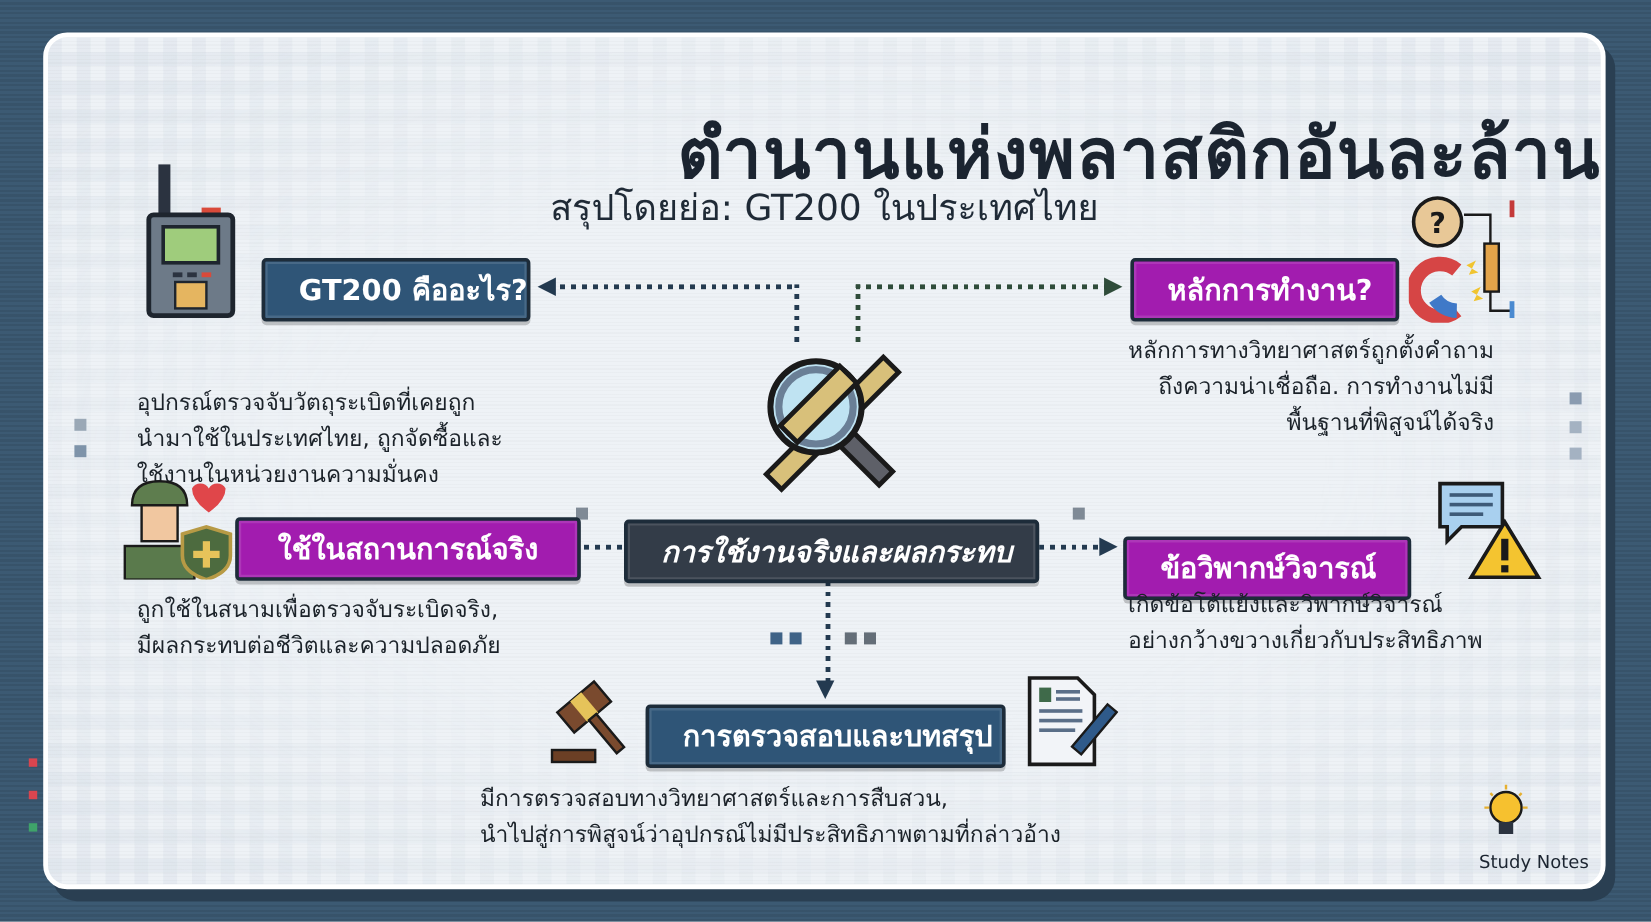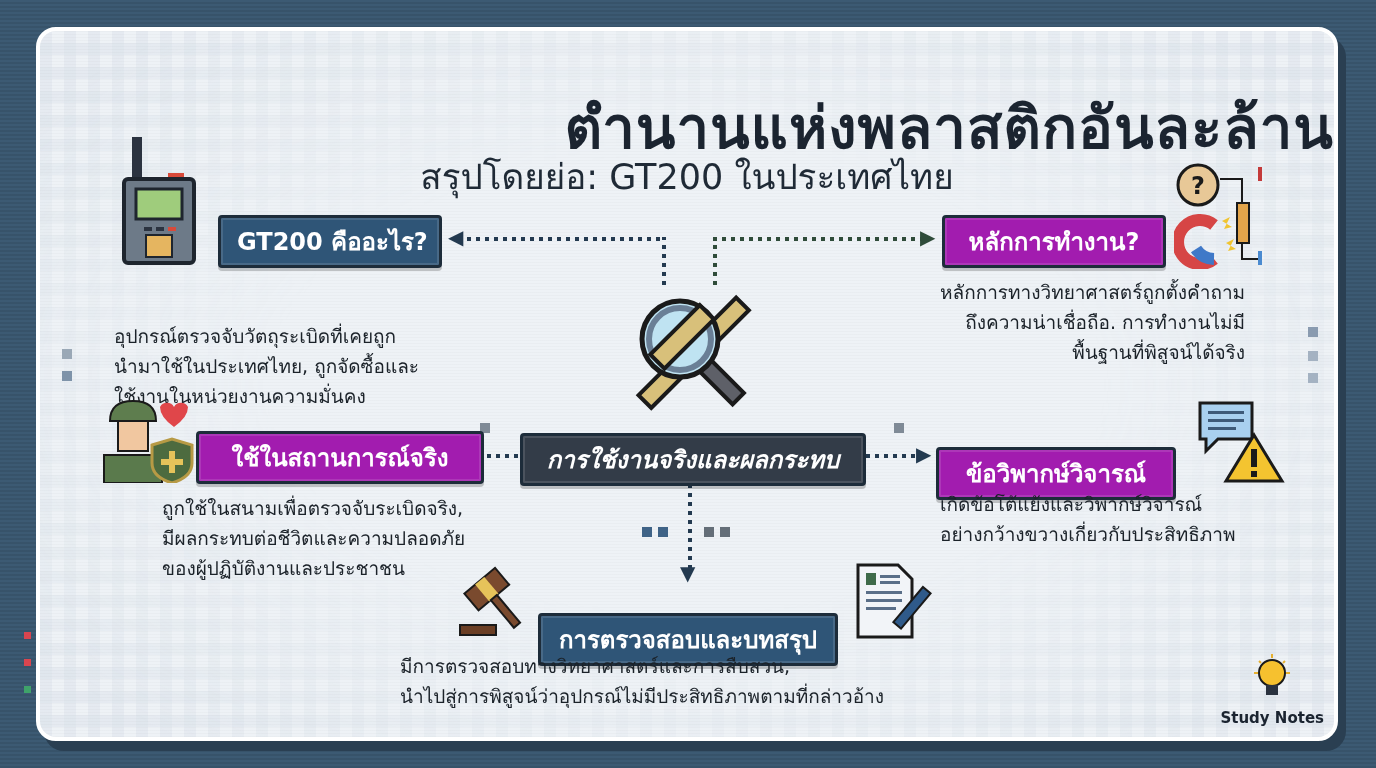--- a/index.html
+++ b/index.html
@@ -38,27 +38,27 @@
       pointer-events: none;
     }
 
     .title {
       position: absolute; left: 0; width: 100%; top: 50px;
       text-align: right; font-size: 58px; font-weight: bold;
       color: #1b2430; letter-spacing: 1px; z-index: 2;
     }
     .subtitle {
       position: absolute; left: 0; width: 100%; top: 118px;
-      text-align: center; font-size: 35px; color: #1f2a36; z-index: 2;
+      text-align: center; font-size: 30px; color: #1f2a36; z-index: 2;
     }
 
     .label {
       position: absolute; z-index: 3;
       color: #ffffff; font-size: 24px; font-weight: bold;
-      padding: 4px 16px; white-space: nowrap;
+      padding: 4px 28px; white-space: nowrap;
       border: 3px solid #1d2c3a;
       border-radius: 4px;
       box-shadow: inset 0 0 0 2px rgba(255,255,255,0.12), 0 3px 0 rgba(0,0,0,0.2);
       text-align: center;
     }
     .label.blue { background: #2f5577; }
     .label.green { background: #a21caf; }
     .label.dark { background: #333c48; font-style: italic; }
 
     .desc {
@@ -72,21 +72,21 @@
     .dotline.h { height: 4px; background-image: repeating-linear-gradient(90deg, var(--c) 0 4px, transparent 4px 9px); }
     .dotline.v { width: 4px; background-image: repeating-linear-gradient(0deg, var(--c) 0 4px, transparent 4px 9px); }
     .arrow { position: absolute; z-index: 2; font-size: 20px; font-weight: bold; line-height: 1; }
 
     .sq { position: absolute; width: 10px; height: 10px; z-index: 1; }
 
     .icon { position: absolute; z-index: 3; }
 
     .footer {
       position: absolute; right: 10px; bottom: 10px; z-index: 3;
-      text-align: center; font-size: 15px; font-weight: bold; color: #1b2430;
+      text-align: left; font-size: 15px; font-weight: normal; color: #1b2430;
     }
   </style>
 </head>
 <body>
 
 <div class="side-dots">
   <span style="background:#d9454f"></span>
   <span style="background:#d9454f"></span>
   <span style="background:#3fa36a"></span>
 </div>
@@ -180,24 +180,23 @@
   <svg class="icon" style="left:56px; top:366px;" width="100" height="86" viewBox="0 0 100 86">
     <path d="M64 10 a8 8 0 0 1 14 0 a8 8 0 0 1 14 0 q0 10 -14 20 q-14 -10 -14 -20z" fill="#e0464a"></path>
     <rect x="8" y="58" width="58" height="28" fill="#5a7a4c" stroke="#1a1a1a" stroke-width="2"></rect>
     <rect x="22" y="20" width="30" height="34" fill="#f1c7a0" stroke="#1a1a1a" stroke-width="2"></rect>
     <path d="M14 24 Q14 4 37 4 Q60 4 60 24 Z" fill="#5e7d4e" stroke="#1a1a1a" stroke-width="2"></path>
     <path d="M56 48 L76 42 L96 48 L96 66 Q96 80 76 86 Q56 80 56 66 Z" fill="#4d6b3f" stroke="#b79a45" stroke-width="3"></path>
     <rect x="73" y="54" width="6" height="22" fill="#e6c35a"></rect>
     <rect x="65" y="62" width="22" height="6" fill="#e6c35a"></rect>
   </svg>
   <div class="label green" style="left:156px; top:400px; width:288px;">ใช้ในสถานการณ์จริง</div>
-  <div class="desc" style="left:74px; top:462px;margin-left:48px;">
+  <div class="desc" style="left:74px; top:462px;">
     <span>ถูกใช้ในสนามเพื่อตรวจจับระเบิดจริง,</span>
     <span>มีผลกระทบต่อชีวิตและความปลอดภัย</span>
-    <span>ของผู้ปฏิบัติงานและประชาชน</span>
   </div>
 
   <div class="label green" style="left:896px; top:416px; width:240px;">ข้อวิพากษ์วิจารณ์</div>
   <svg class="icon" style="left:1156px; top:368px;" width="90" height="84" viewBox="0 0 90 84">
     <path d="M4 4 H56 V40 H22 L10 52 V40 H4 Z" fill="#a9d0ef" stroke="#1a1a1a" stroke-width="3"></path>
     <rect x="12" y="12" width="36" height="3" fill="#3e5a78"></rect>
     <rect x="12" y="20" width="36" height="3" fill="#3e5a78"></rect>
     <rect x="12" y="28" width="28" height="3" fill="#3e5a78"></rect>
     <polygon points="58,36 86,82 30,82" fill="#f4c430" stroke="#1a1a1a" stroke-width="3"></polygon>
     <rect x="55" y="50" width="6" height="18" fill="#1a1a1a"></rect>
@@ -209,21 +208,21 @@
   </div>
 
   <svg class="icon" style="left:412px; top:532px;" width="74" height="74" viewBox="0 0 74 74">
     <g transform="rotate(-40 38 30)">
       <rect x="18" y="14" width="40" height="22" fill="#7a4a2e" stroke="#1a1a1a" stroke-width="2"></rect>
       <rect x="32" y="14" width="12" height="22" fill="#e6c35a"></rect>
       <rect x="34" y="36" width="8" height="36" fill="#7a4a2e" stroke="#1a1a1a" stroke-width="2"></rect>
     </g>
     <rect x="8" y="62" width="36" height="10" fill="#6b3f25" stroke="#1a1a1a" stroke-width="2"></rect>
   </svg>
-  <div class="label blue" style="left:498px; top:582px; width:300px;">การตรวจสอบและบทสรุป</div>
+  <div class="label blue" style="left:498px; top:556px; width:300px;">การตรวจสอบและบทสรุป</div>
   <svg class="icon" style="left:812px; top:530px;" width="80" height="80" viewBox="0 0 80 80">
     <path d="M6 4 H46 L60 18 V76 H6 Z" fill="#f2f4f8" stroke="#1a1a1a" stroke-width="3"></path>
     <rect x="14" y="12" width="10" height="12" fill="#3f6a4a"></rect>
     <rect x="28" y="14" width="20" height="3" fill="#5a6e88"></rect>
     <rect x="28" y="20" width="20" height="3" fill="#5a6e88"></rect>
     <rect x="14" y="30" width="36" height="3" fill="#5a6e88"></rect>
     <rect x="14" y="38" width="36" height="3" fill="#5a6e88"></rect>
     <rect x="14" y="46" width="30" height="3" fill="#5a6e88"></rect>
     <g transform="rotate(40 56 50)">
       <rect x="52" y="22" width="10" height="46" fill="#2f5a8a" stroke="#1a1a1a" stroke-width="2"></rect>

